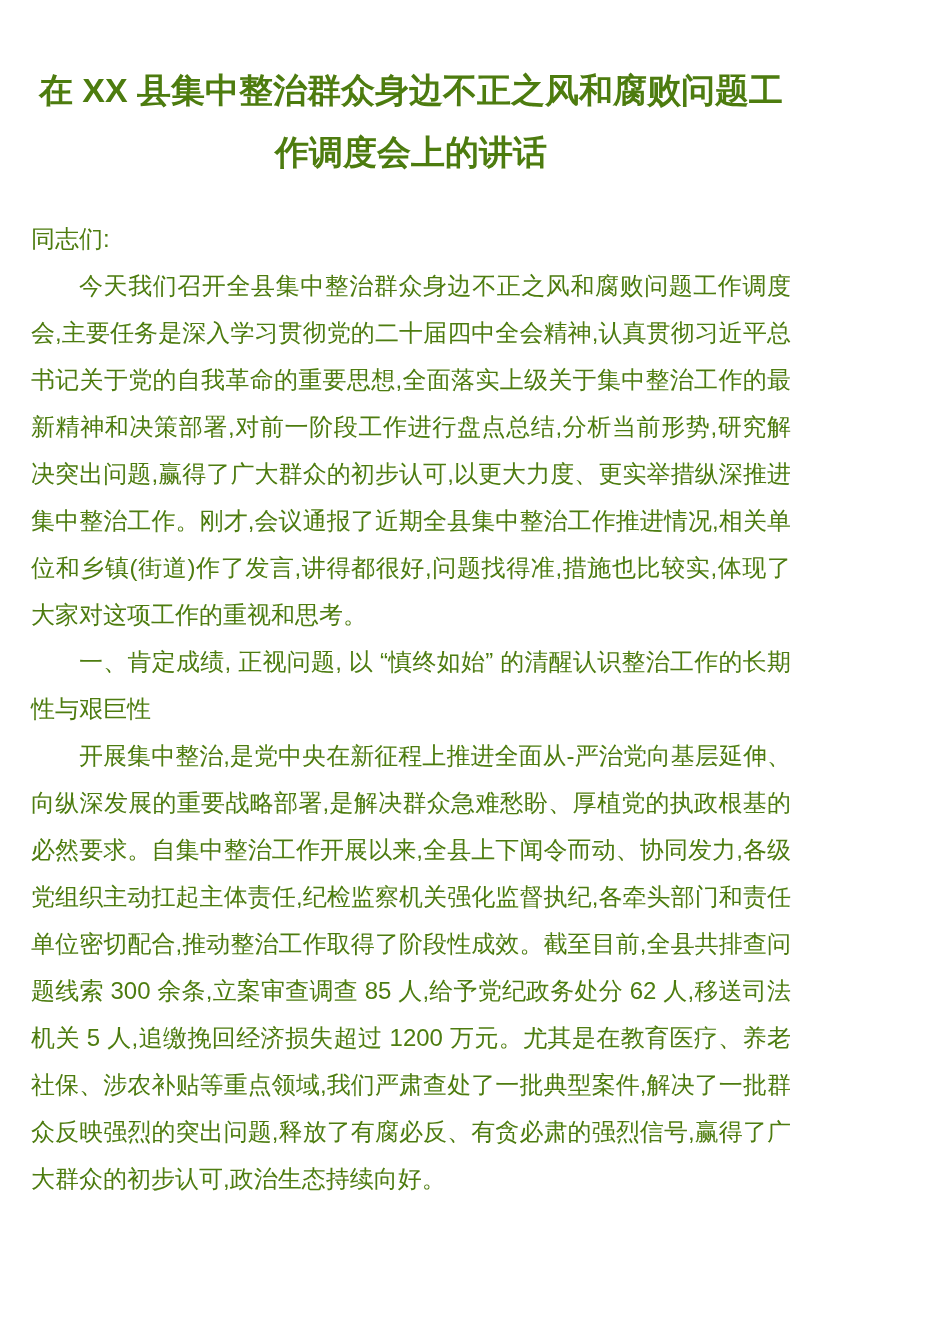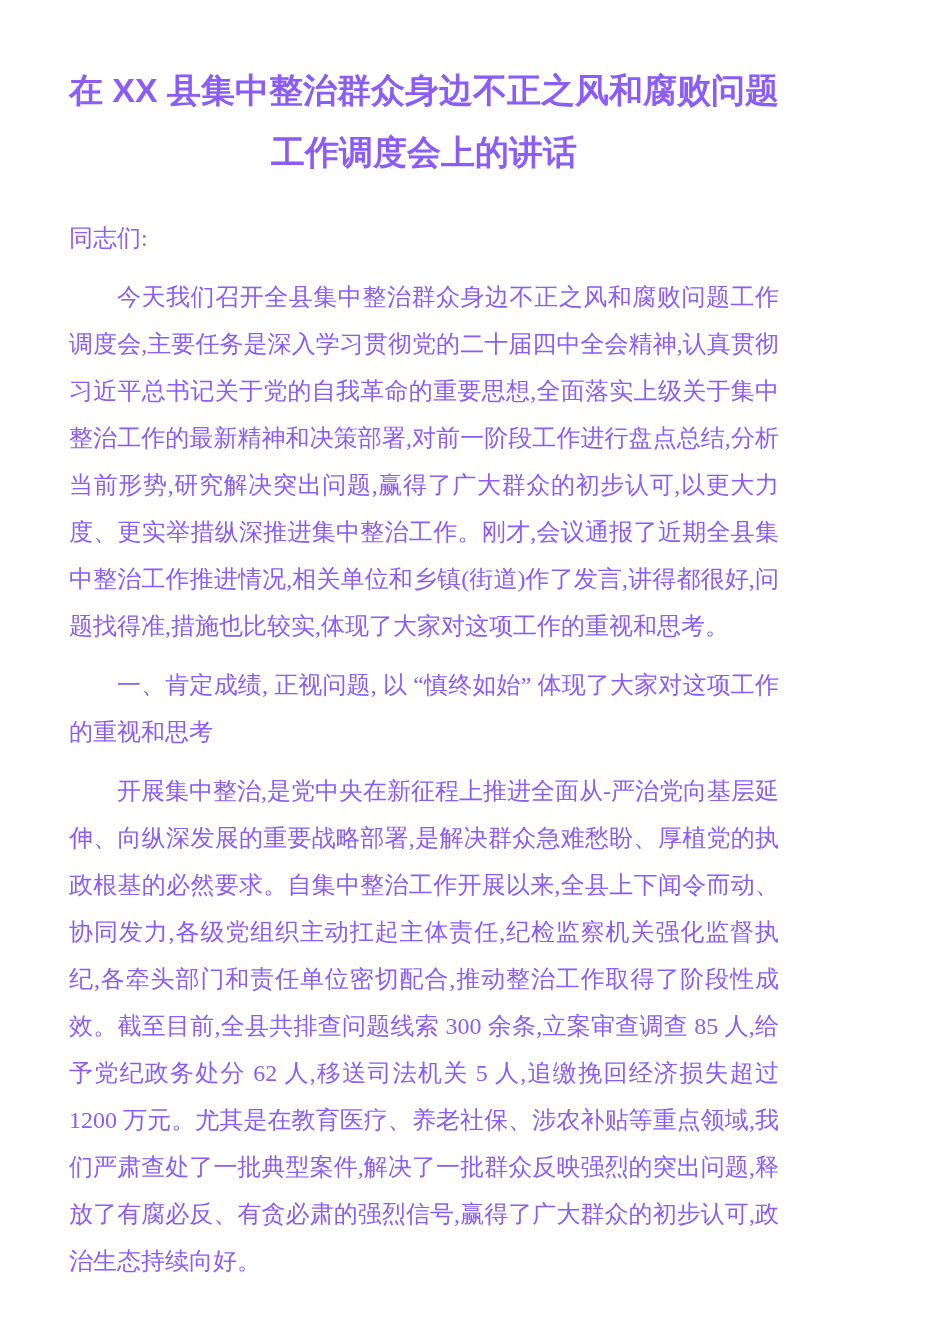--- a/index.html
+++ b/index.html
@@ -6,59 +6,58 @@
     margin: 0;
     padding: 0;
     background: #ffffff;
   }
   .page {
     position: relative;
     width: 848px;
     height: 1344px;
     margin: 0;
     background: #ffffff;
-    color: #8b5cf6;
+    color: #4d7c0f;
     font-family: "Liberation Sans", sans-serif;
     box-sizing: border-box;
-    padding: 59px 57px 0 57px;
+    padding: 59px 57px 0 31px;
     overflow: hidden;
   }
   .doc-title {
     margin: 0;
     font-size: 34px;
     font-weight: 700;
     line-height: 62px;
     text-align: center;
     letter-spacing: 0;
   }
   .doc-body {
     margin-top: 32px;
     font-size: 24px;
     line-height: 47px;
     text-align: justify;
     text-justify: inter-ideograph;
   }
   .doc-body p {
-    margin: 12px;
+    margin: 0;
     padding: 0;
-    font-family: Liberation Serif, serif;
   }
   .doc-body p.indent {
     text-indent: 48px;
   }
 </style>
 </head>
 <body>
 
 <div class="page">
   <h1 class="doc-title">在 XX 县集中整治群众身边不正之风和腐败问题工作调度会上的讲话</h1>
 
   <div class="doc-body">
     <p>同志们:</p>
 
     <p class="indent">今天我们召开全县集中整治群众身边不正之风和腐败问题工作调度会,主要任务是深入学习贯彻党的二十届四中全会精神,认真贯彻习近平总书记关于党的自我革命的重要思想,全面落实上级关于集中整治工作的最新精神和决策部署,对前一阶段工作进行盘点总结,分析当前形势,研究解决突出问题,赢得了广大群众的初步认可,以更大力度、更实举措纵深推进集中整治工作。刚才,会议通报了近期全县集中整治工作推进情况,相关单位和乡镇(街道)作了发言,讲得都很好,问题找得准,措施也比较实,体现了大家对这项工作的重视和思考。</p>
 
 
-    <p class="indent">一、肯定成绩, 正视问题, 以 “慎终如始” 体现了大家对这项工作的重视和思考</p>
+    <p class="indent">一、肯定成绩, 正视问题, 以 “慎终如始” 的清醒认识整治工作的长期性与艰巨性</p>
 
     <p class="indent">开展集中整治,是党中央在新征程上推进全面从-严治党向基层延伸、向纵深发展的重要战略部署,是解决群众急难愁盼、厚植党的执政根基的必然要求。自集中整治工作开展以来,全县上下闻令而动、协同发力,各级党组织主动扛起主体责任,纪检监察机关强化监督执纪,各牵头部门和责任单位密切配合,推动整治工作取得了阶段性成效。截至目前,全县共排查问题线索 300 余条,立案审查调查 85 人,给予党纪政务处分 62 人,移送司法机关 5 人,追缴挽回经济损失超过 1200 万元。尤其是在教育医疗、养老社保、涉农补贴等重点领域,我们严肃查处了一批典型案件,解决了一批群众反映强烈的突出问题,释放了有腐必反、有贪必肃的强烈信号,赢得了广大群众的初步认可,政治生态持续向好。</p>
   </div>
 </div>
 
 </body></html>

